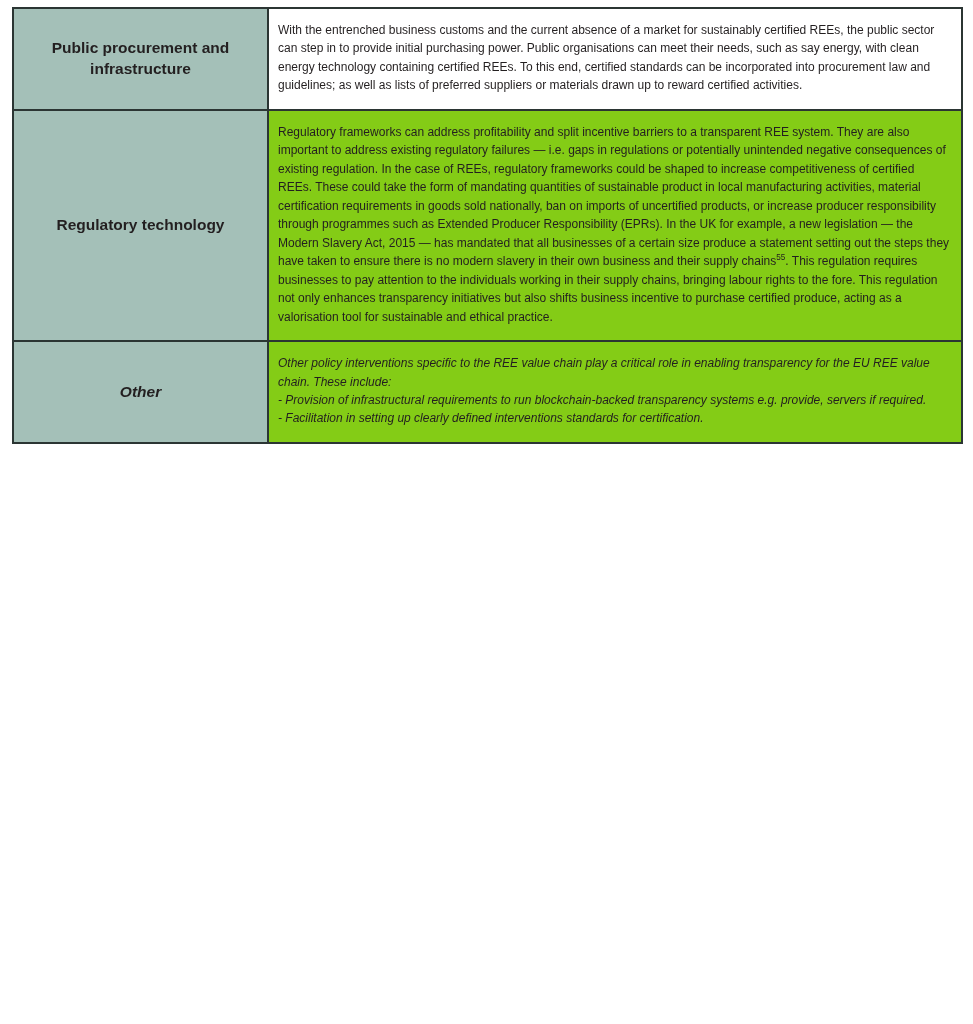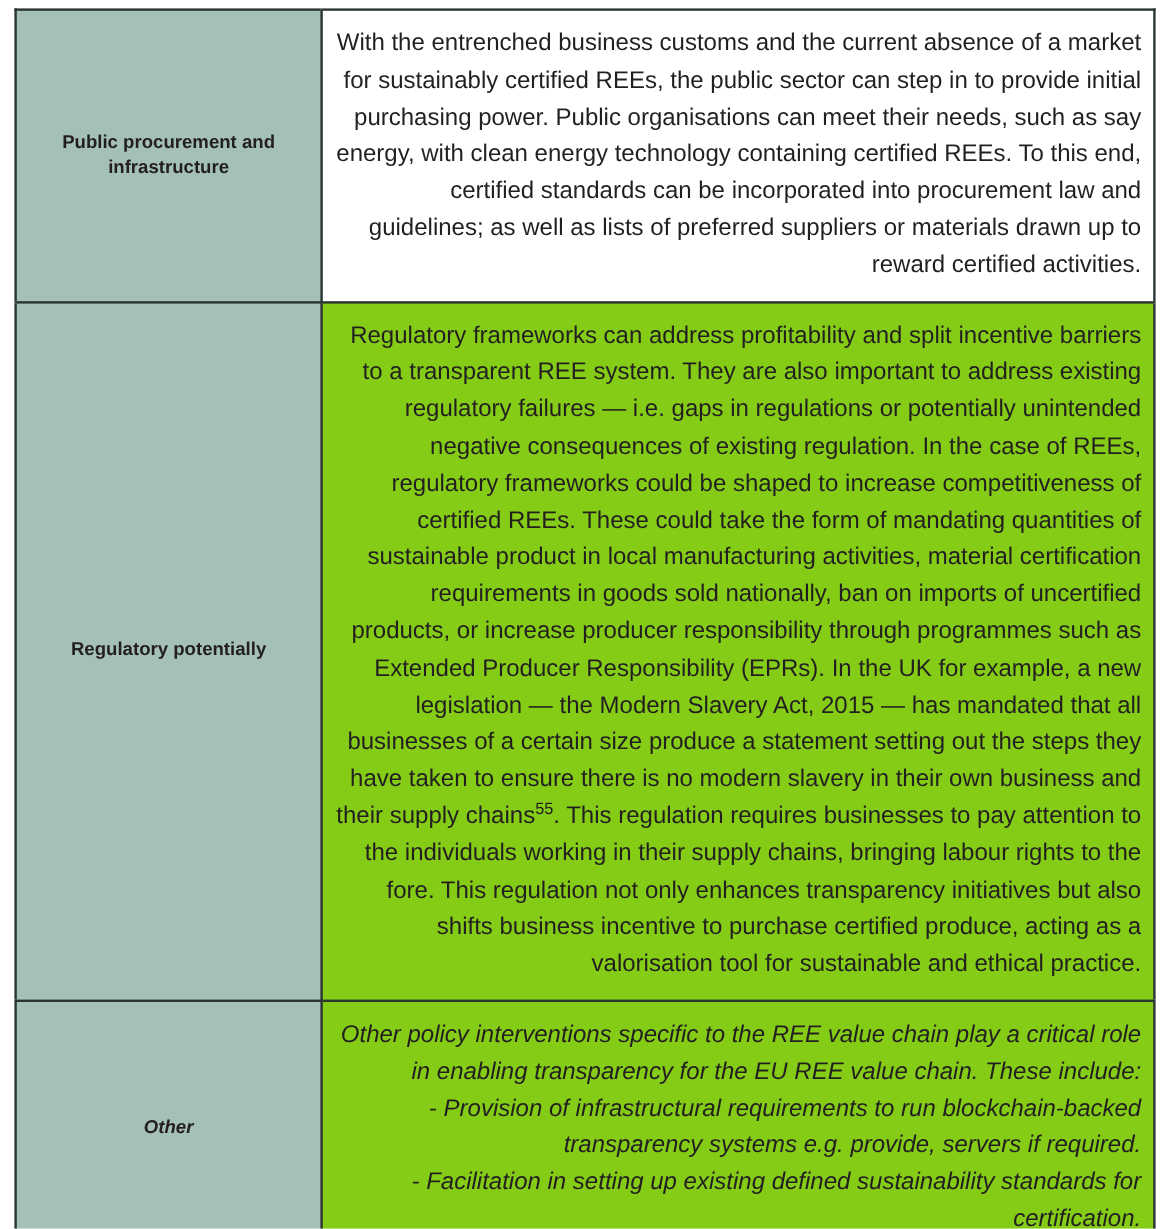--- a/index.html
+++ b/index.html
@@ -47,24 +47,24 @@
     font-size: 15.5px;
     line-height: 1.35;
     color: #231f20;
     padding: 10px 14px;
     box-sizing: border-box;
   }
 
   .body-cell {
     border-bottom: 2px solid #2b3533;
     padding: 12px 10px 14px 9px;
-    font-size: 20px;
+    font-size: 12px;
     line-height: 1.54;
     color: #231f20;
-    text-align: right;
+    text-align: left;
     box-sizing: border-box;
   }
 
   .bg-white { background: #ffffff; }
   .bg-gray  { background: #84cc16; }
 
   tr:last-child .label-cell,
   tr:last-child .body-cell {
     border-bottom: none;
     font-style: italic;
@@ -89,32 +89,32 @@
     <tbody>
 
       <tr>
         <td class="label-cell">Public procurement and infrastructure</td>
         <td class="body-cell bg-white">
           <p>With the entrenched business customs and the current absence of a market for sustainably certified REEs, the public sector can step in to provide initial purchasing power. Public organisations can meet their needs, such as say energy, with clean energy technology containing certified REEs. To this end, certified standards can be incorporated into procurement law and guidelines; as well as lists of preferred suppliers or materials drawn up to reward certified activities.</p>
         </td>
       </tr>
 
       <tr>
-        <td class="label-cell">Regulatory potentially</td>
+        <td class="label-cell">Regulatory technology</td>
         <td class="body-cell bg-gray">
           <p><span>Regulatory frameworks can address profitability and split incentive barriers to a transparent REE system. They are also important to address existing regulatory failures — i.e. gaps in regulations or potentially unintended negative consequences of existing regulation. In the case of REEs, regulatory frameworks could be shaped to increase competitiveness of certified REEs. These could take the form of mandating quantities of sustainable product in local manufacturing activities, material certification requirements in goods sold nationally, ban on imports of uncertified products, or increase producer responsibility through programmes such as Extended Producer Responsibility (EPRs). In the UK for example, a new legislation — the Modern Slavery Act, 2015 — has mandated that all businesses of a certain size produce a statement setting out the steps they have taken to ensure there is no modern slavery in their own business and their supply chains</span><sup>55</sup><span>. This regulation requires businesses to pay attention to the individuals working in their supply chains, bringing labour rights to the fore. This regulation not only enhances transparency initiatives but also shifts business incentive to purchase certified produce, acting as a valorisation tool for sustainable and ethical practice.</span></p>
         </td>
       </tr>
 
 
       <tr>
         <td class="label-cell">Other</td>
         <td class="body-cell bg-gray">
           <p>Other policy interventions specific to the REE value chain play a critical role in enabling transparency for the EU REE value chain. These include:</p>
           <p>- Provision of infrastructural requirements to run blockchain-backed transparency systems e.g. provide, servers if required.</p>
-          <p>- Facilitation in setting up existing defined sustainability standards for certification.</p>
+          <p>- Facilitation in setting up clearly defined interventions standards for certification.</p>
         </td>
       </tr>
 
     </tbody>
   </table>
 
 </div>
 
 </body></html>

